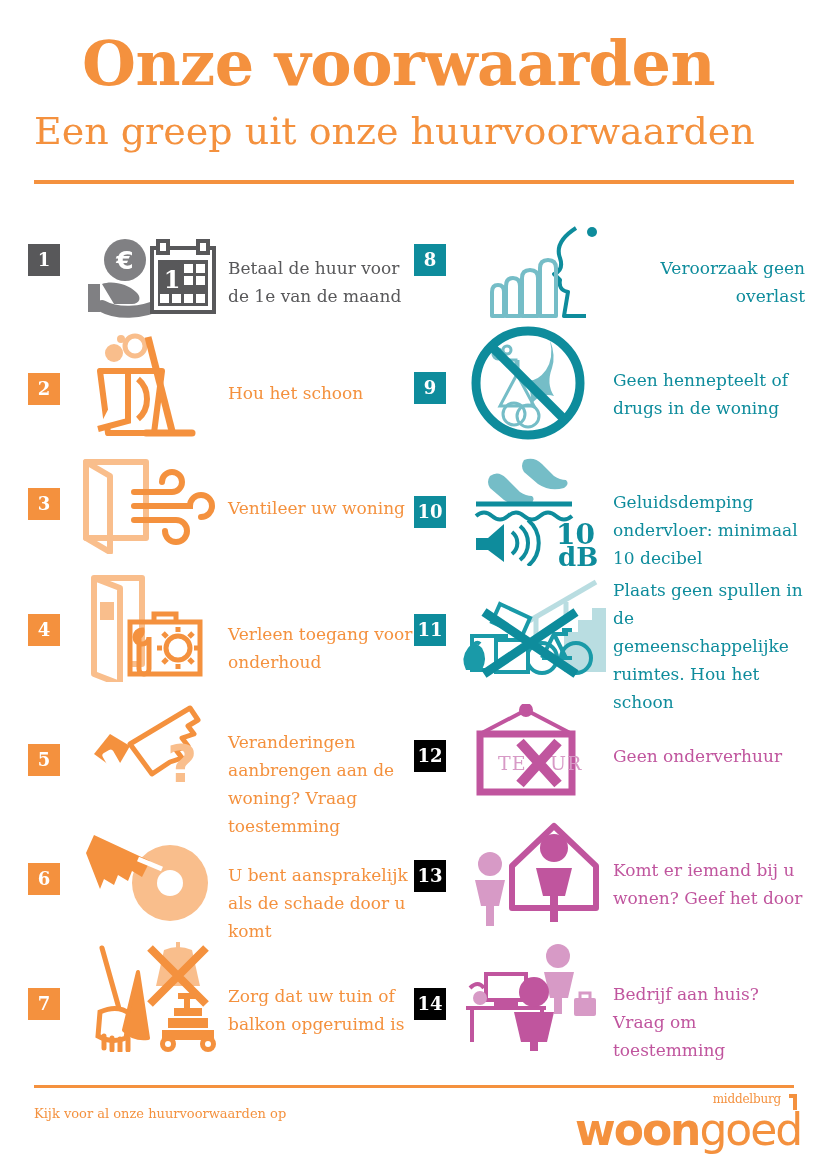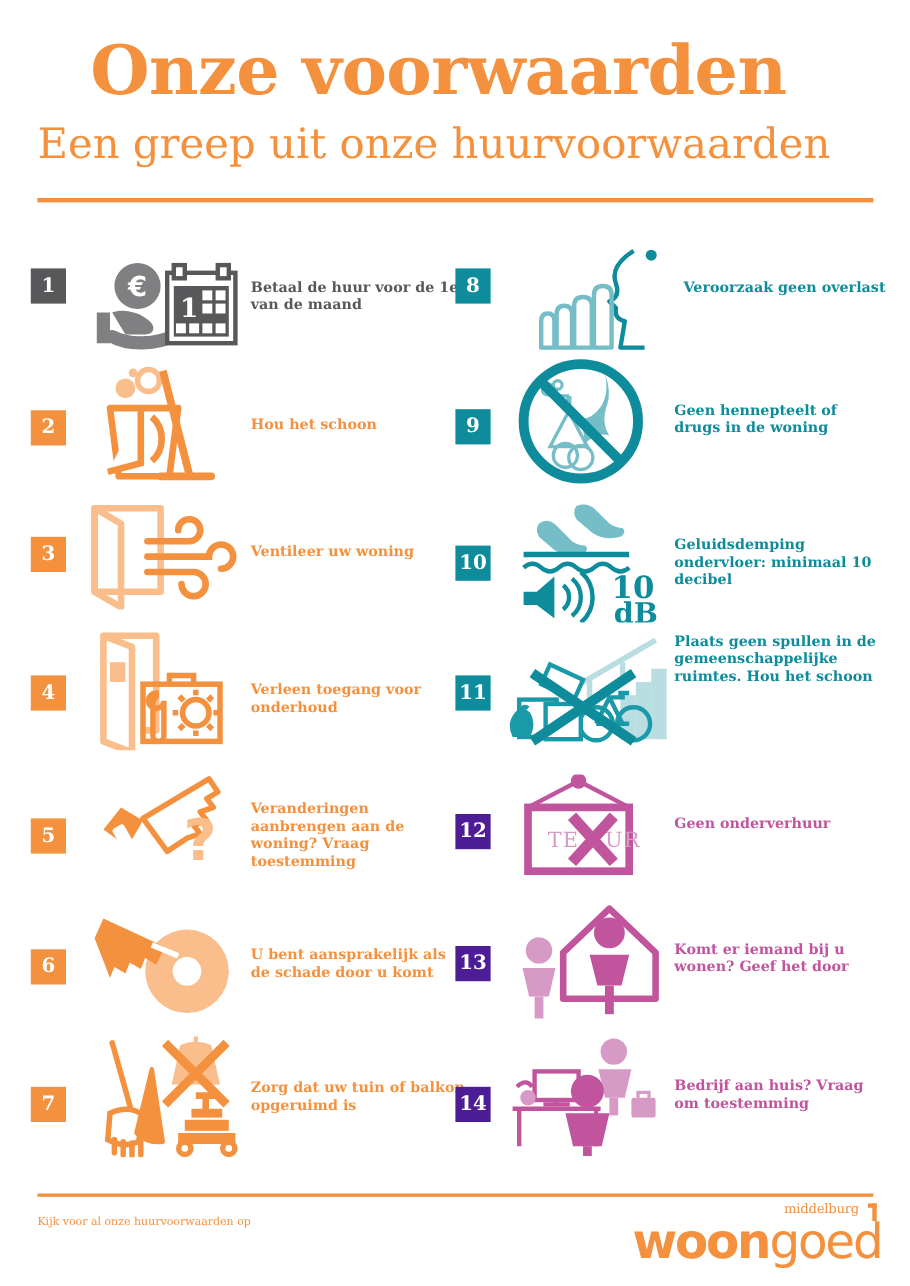--- a/index.html
+++ b/index.html
@@ -75,44 +75,44 @@
     position: absolute;
     left: 44px;
     width: 150px;
   }
   .icon-wrap svg { display: block; }
   .item-text {
     position: absolute;
     left: 200px;
     width: 196px;
     font-family: "DejaVu Serif", serif;
-    font-weight: bold;
-    font-size: 13px;
-    line-height: 16px;
+    font-weight: normal;
+    font-size: 17px;
+    line-height: 28px;
   }
   .col-right .item-text { left: 199px; width: 192px; }
 
   
   .c-gray    { color: #58585A; }  .bg-gray    { background: #58585A; }
   .c-orange  { color: #F4913E; }  .bg-orange  { background: #F4913E; }
   .c-teal    { color: #0E8C9C; }  .bg-teal    { background: #0E8C9C; }
-  .c-magenta { color: #C0559E; }  .bg-magenta { background: #4c1d95; }
+  .c-magenta { color: #C0559E; }  .bg-magenta { background: #000000; }
 
   
   .rule-bot {
     position: absolute;
     left: 34px; top: 1085px;
     width: 760px; height: 3px;
     background: #F4913E;
   }
   .foot-line1 {
     position: absolute;
     left: 34px; top: 1106px;
     font-family: "DejaVu Serif", serif;
-    font-size: 10px;
+    font-size: 13px;
     color: #F4913E;
     white-space: nowrap;
   }
   .foot-line2 {
     position: absolute;
     left: 34px; top: 1125px;
     font-family: "DejaVu Serif", serif;
     font-weight: bold;
     font-size: 13px;
     color: #F4913E;

